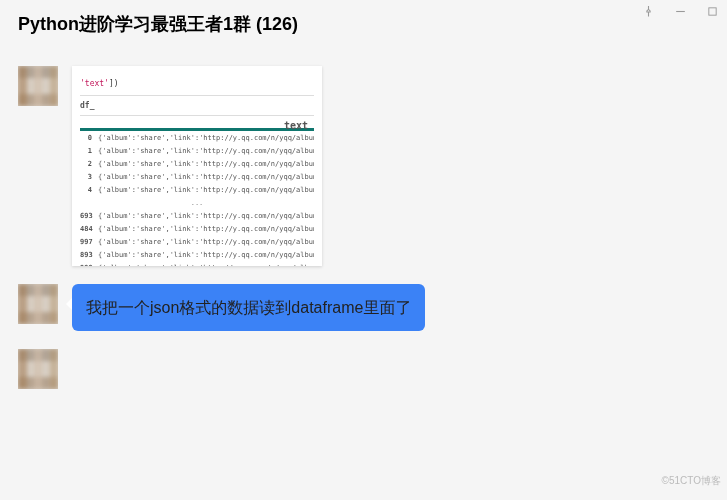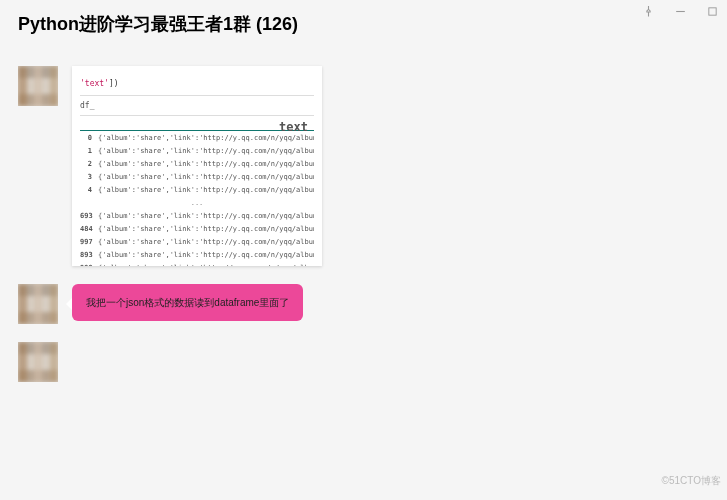--- a/index.html
+++ b/index.html
@@ -60,24 +60,24 @@
       content: "";
       position: absolute;
       inset: 0;
       background:
         linear-gradient(90deg, rgba(160,120,80,.55) 0 22%, transparent 22% 40%, rgba(210,190,170,.6) 40% 60%, transparent 60% 80%, rgba(180,150,110,.5) 80% 100%),
         linear-gradient(0deg, rgba(140,110,80,.45) 0 30%, transparent 30% 70%, rgba(120,100,80,.4) 70% 100%);
       filter: blur(2px);
     }
     .bubble {
       margin-left: 14px;
-      background: #ec4899;
+      background: #3b82f6;
       border-radius: 6px;
       padding: 10px 14px;
-      font-size: 10px;
+      font-size: 16px;
       color: #222;
       line-height: 1.7;
       max-width: 520px;
       position: relative;
     }
     .bubble::before {
       content: "";
       position: absolute;
       left: -6px;
       top: 14px;
@@ -106,29 +106,30 @@
       color: #333;
     }
     .shot-top .code-highlight { color: #c2185b; }
     .shot-sub {
       height: 20px;
       border-bottom: 1px solid #ddd;
       font-size: 8px;
       color: #555;
       display: flex;
       align-items: center;
+      font-weight: bold;
     }
     .shot-table { margin-top: 4px; }
     .shot-h {
       text-align: right;
-      font-size: 12px;
+      font-size: 10px;
       color: #555;
       font-weight: bold;
       padding-right: 6px;
-      border-bottom: 1px solid #0f766e;
+      border-bottom: 3px solid #0f766e;
       height: 11px;
     }
     .shot-r {
       display: flex;
       font-size: 7px;
       color: #555;
       height: 13px;
       align-items: center;
       white-space: nowrap;
       overflow: hidden;

